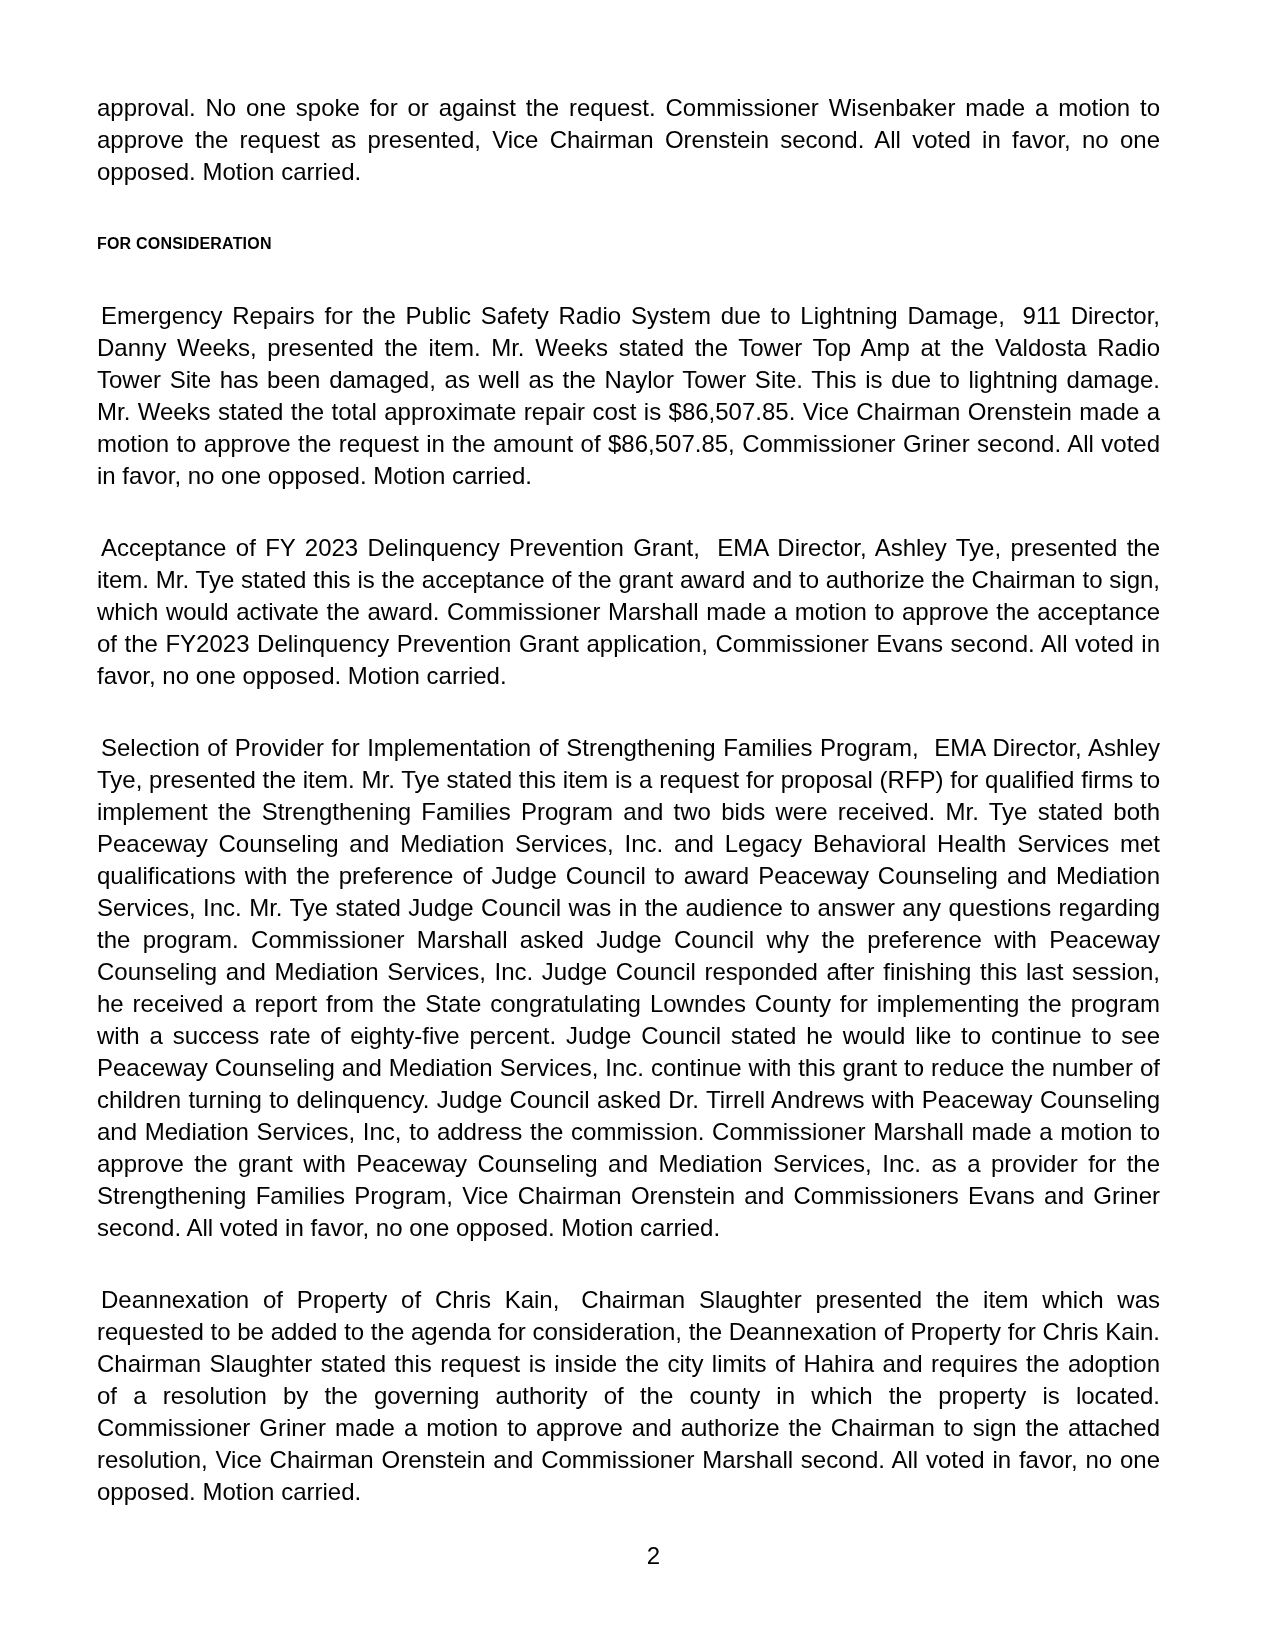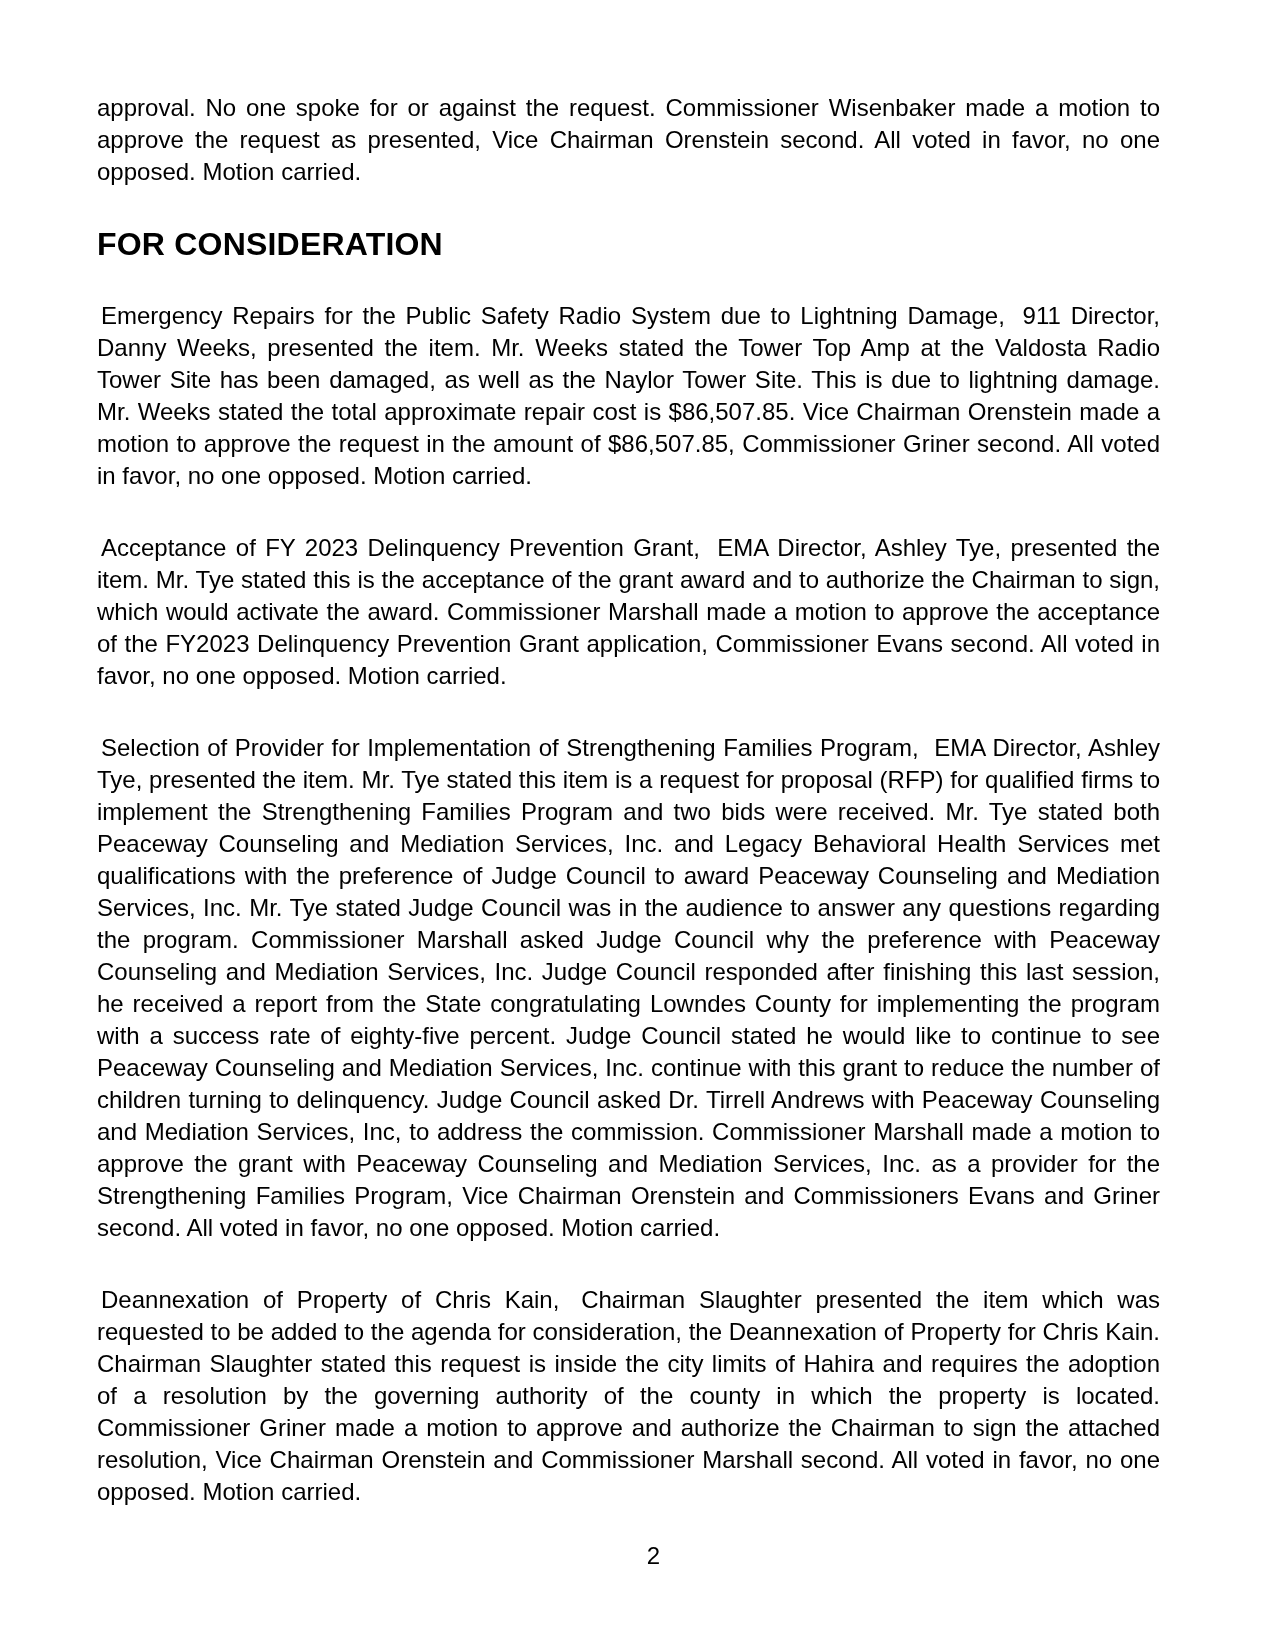--- a/index.html
+++ b/index.html
@@ -26,21 +26,21 @@
     width: 1063px;
     font-size: 24px;
     line-height: 32px;
   }
   .para {
     text-align: justify;
     margin: 0 0 40px 0;
   }
   .para strong { font-weight: normal; }
   .heading {
-    font-size: 32px;
+    font-size: 16px;
     font-weight: bold;
     text-align: left;
     margin: 0 0 40px 0;
     letter-spacing: 0.2px;
   }
   .page-number {
     position: absolute;
     left: 0;
     top: 1524px;
     width: 100%;

